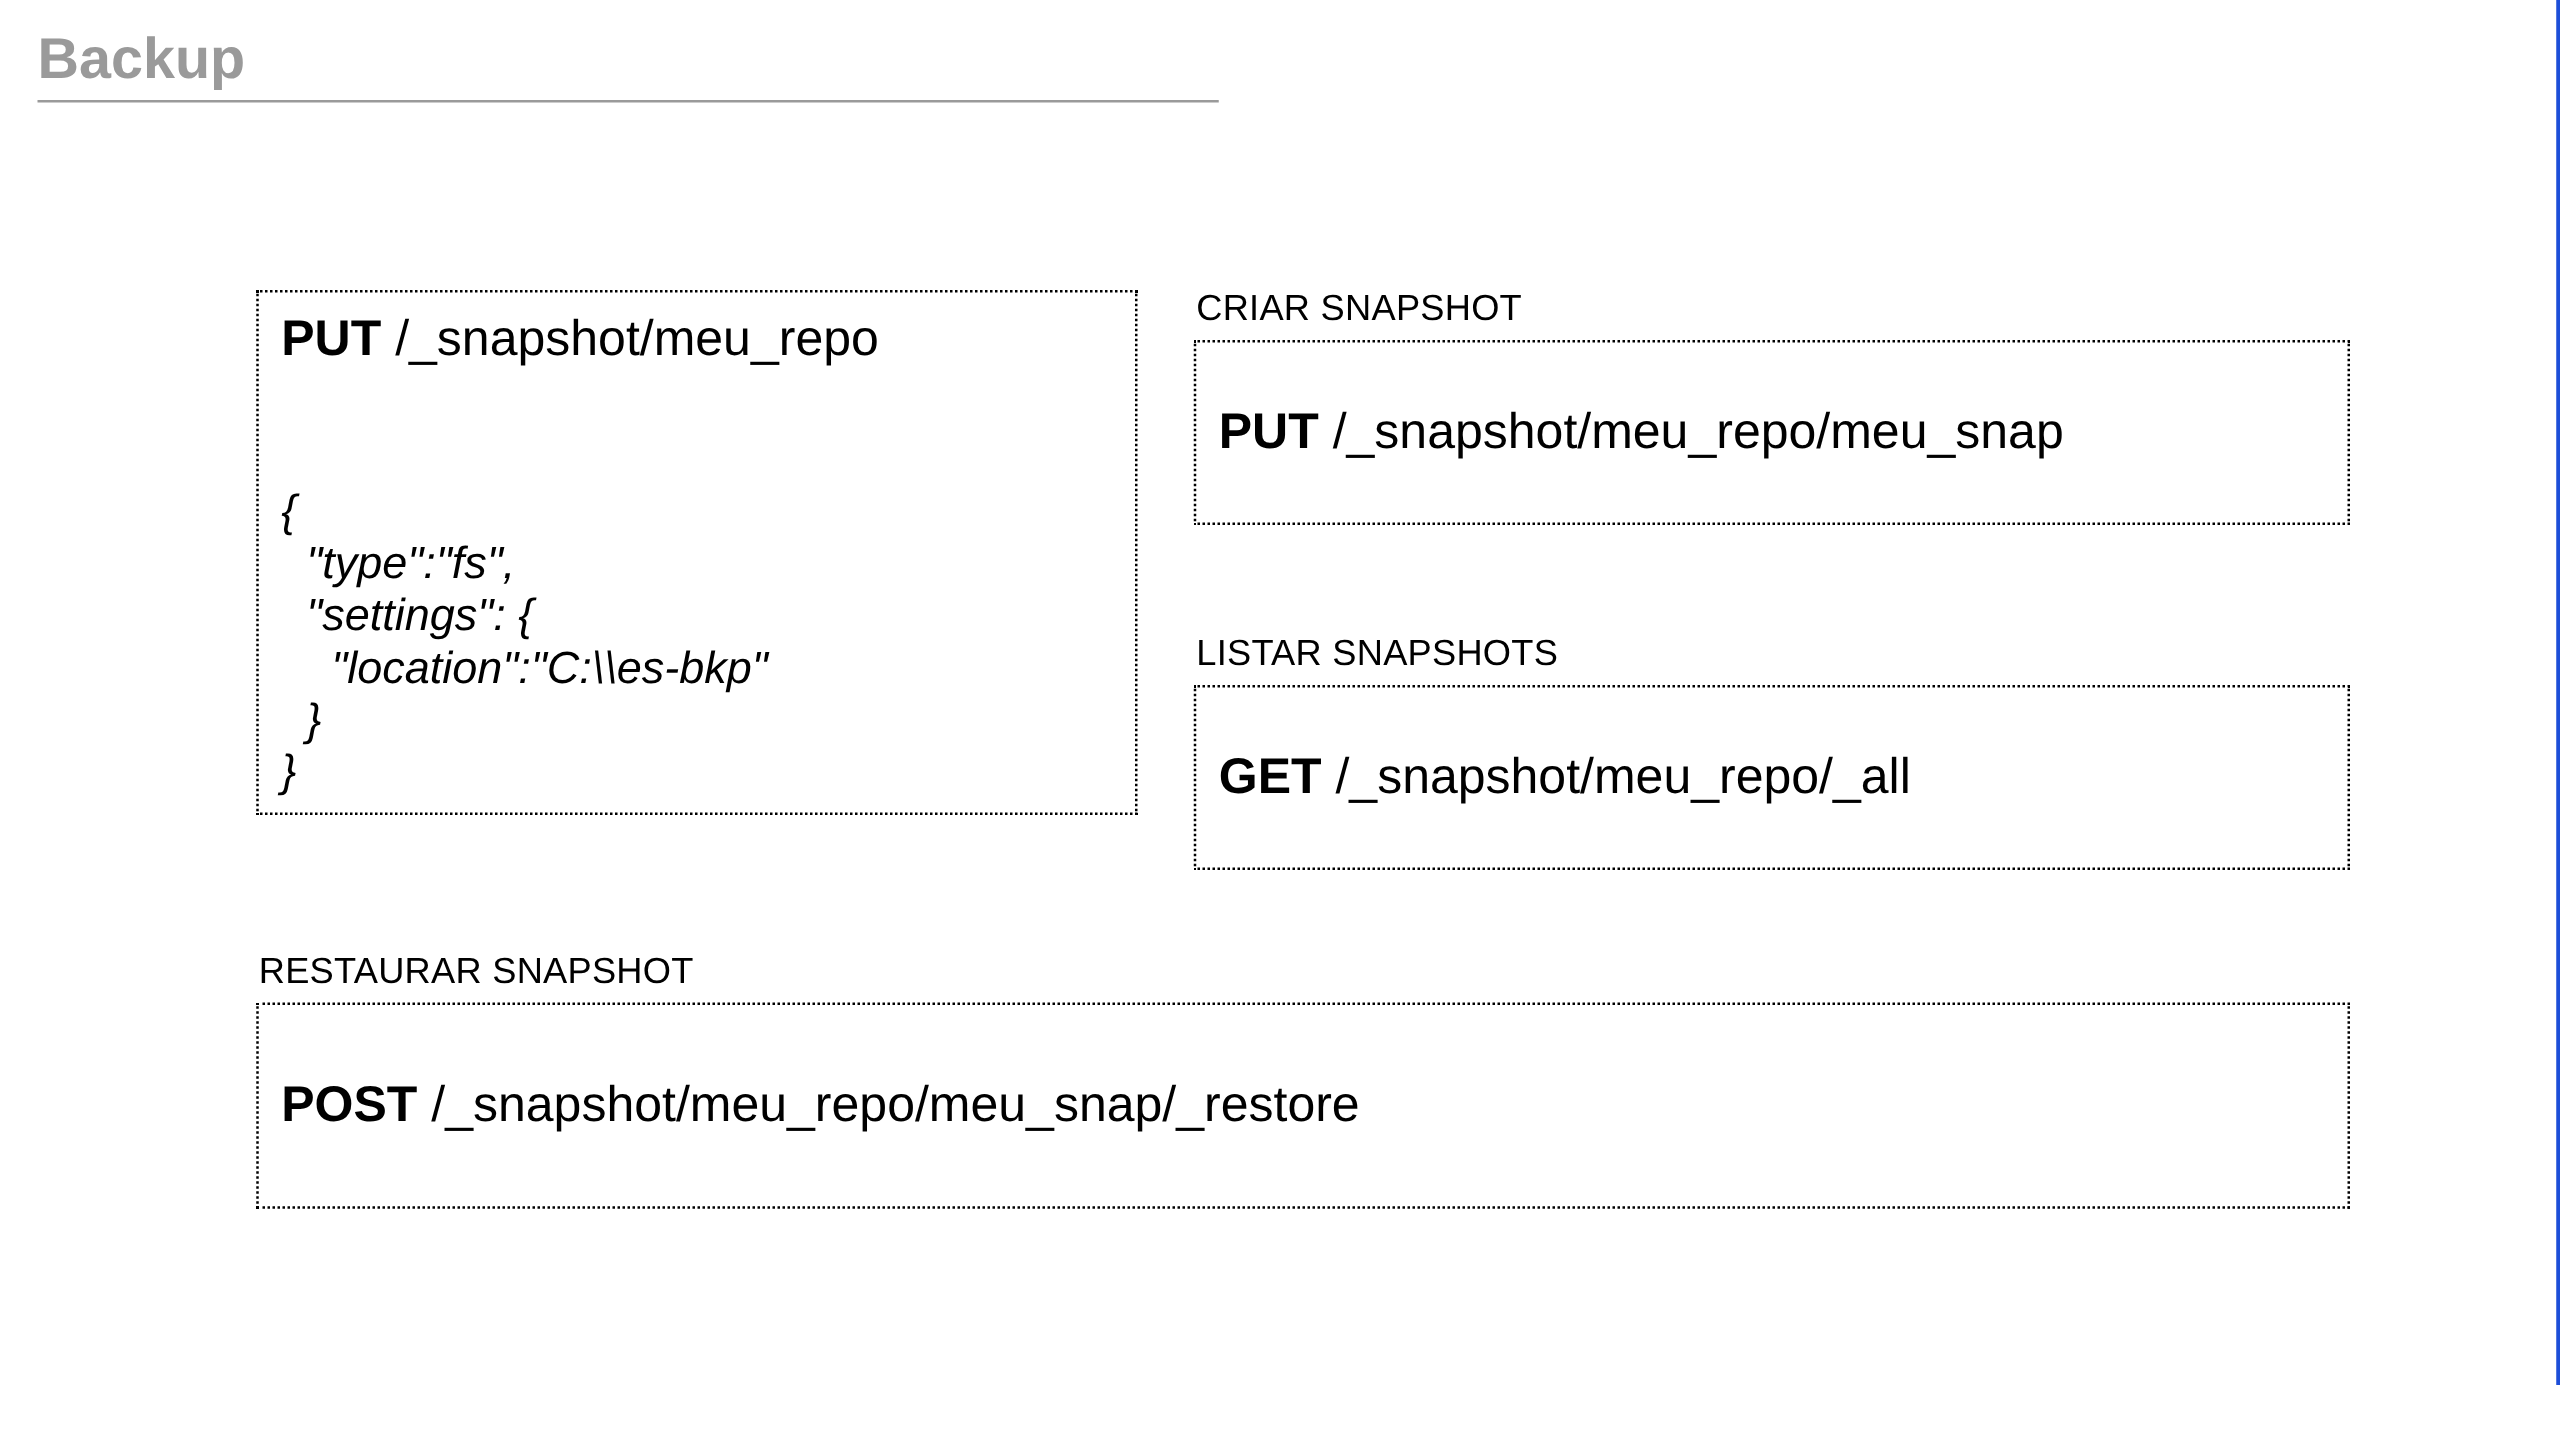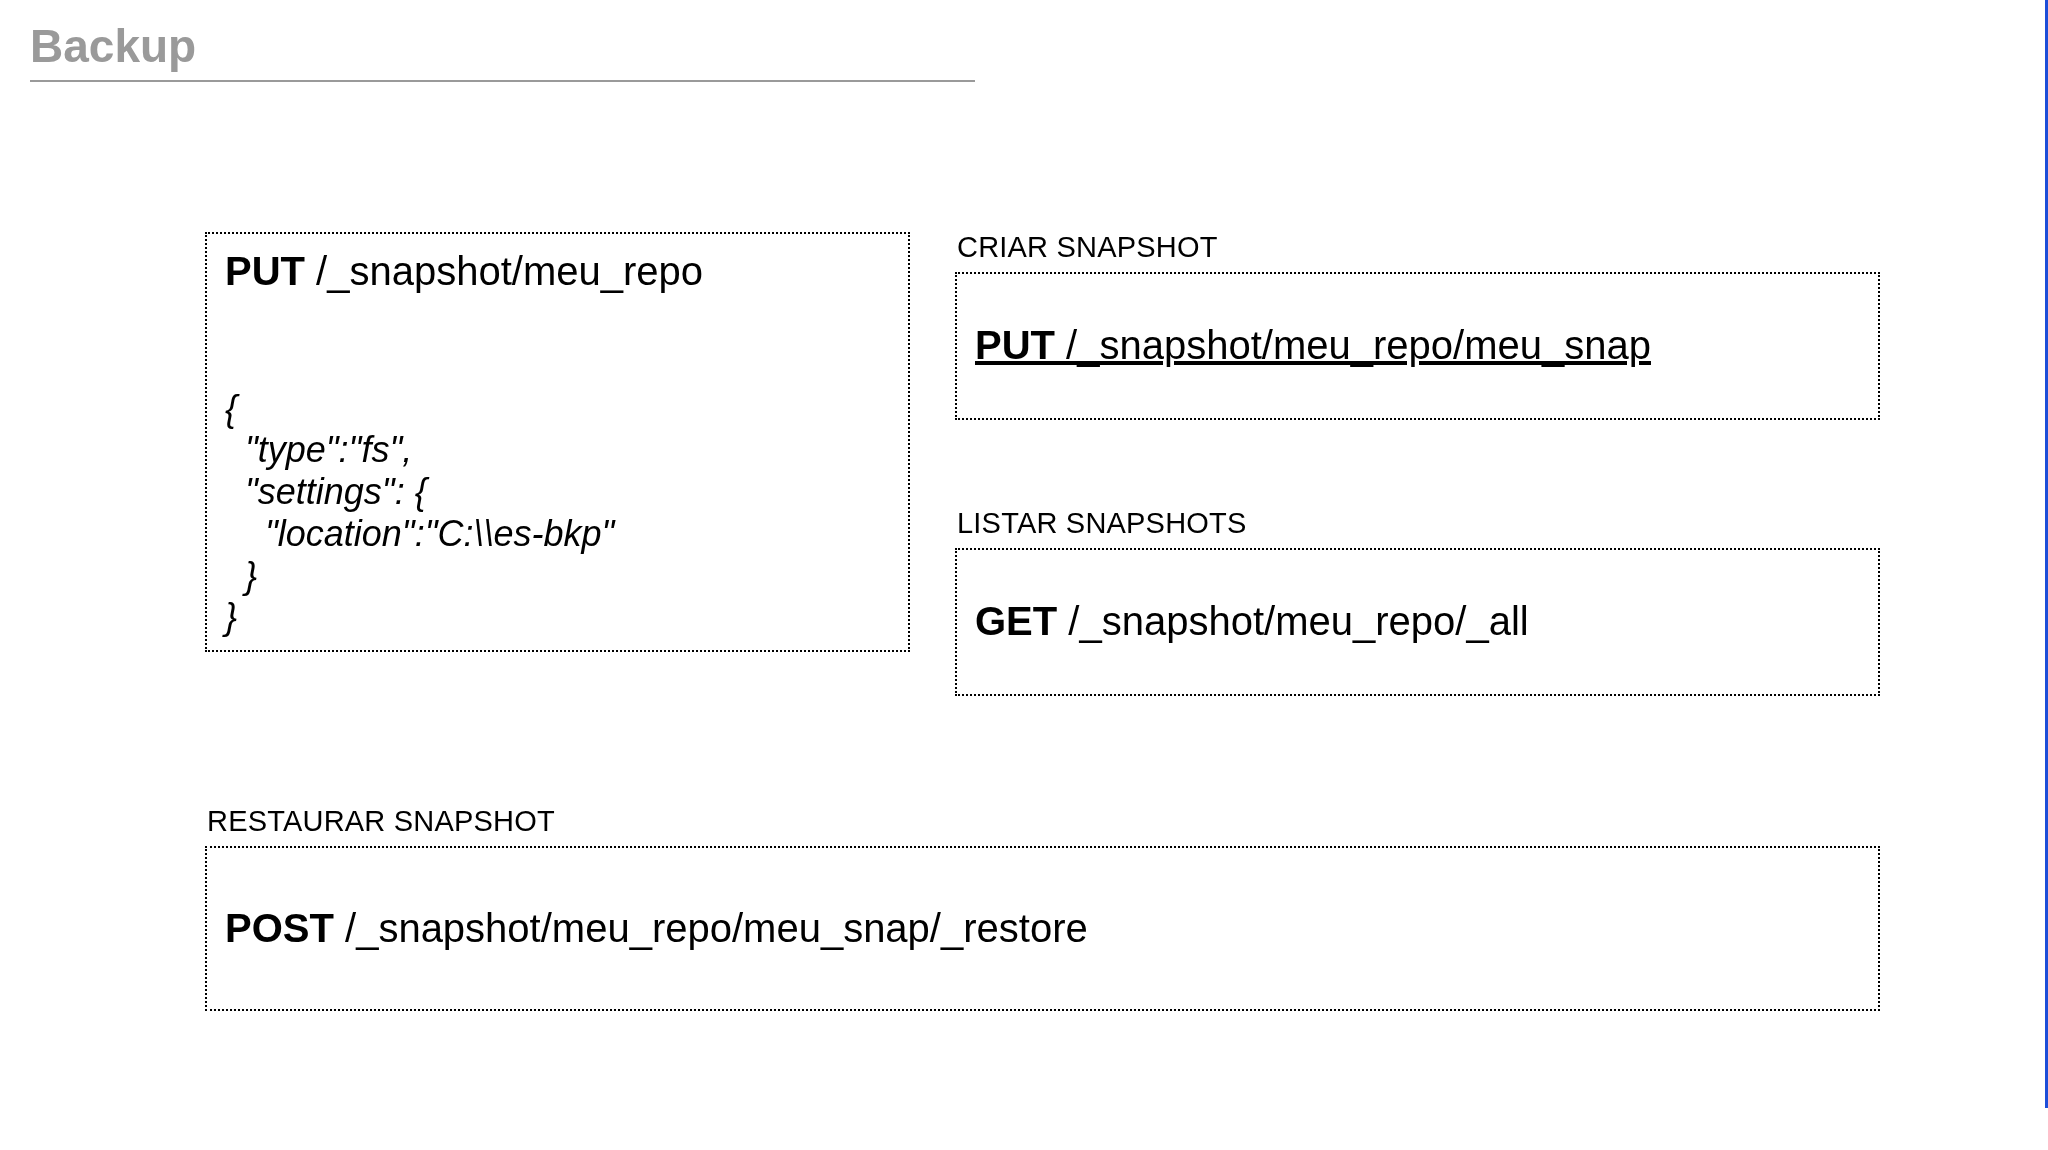--- a/index.html
+++ b/index.html
@@ -83,26 +83,26 @@
     line-height: 1.16;
     padding-left: 18px;
     white-space: pre;
   }
 
   
   #card-criar-repositorio { left: 205px; top: 232px; width: 705px; }
   #card-criar-repositorio .card-box { width: 705px; height: 420px; padding: 14px 0 12px 0; justify-content: space-between; }
 
   #card-criar-snapshot { left: 955px; top: 232px; width: 925px; }
-  #card-criar-snapshot .card-box { width: 925px; height: 148px; text-decoration: underline; }
+  #card-criar-snapshot .card-box { width: 925px; height: 148px; }
 
   #card-listar-snapshots { left: 955px; top: 508px; width: 925px; }
   #card-listar-snapshots .card-box { width: 925px; height: 148px; }
 
-  #card-restaurar-snapshot { left: 205px; top: 762px; width: 1675px; margin-top: 44px; }
+  #card-restaurar-snapshot { left: 205px; top: 762px; width: 1675px; }
   #card-restaurar-snapshot .card-box { width: 1675px; height: 165px; }
 </style>
 </head>
 <body>
 
 <div class="page">
 
   <div class="title-block">
     <h1 class="slide-title">Backup</h1>
     <div class="title-rule"></div>

